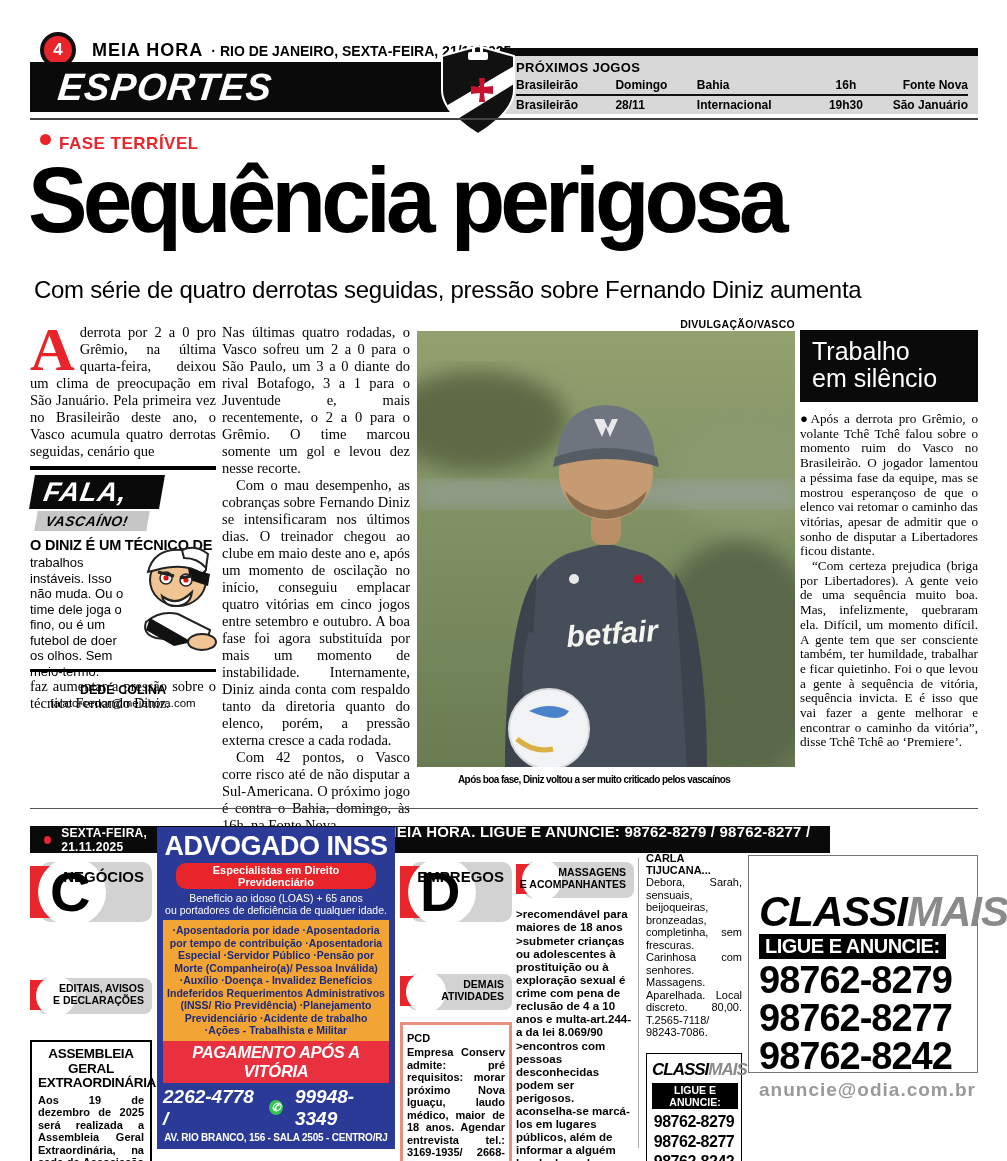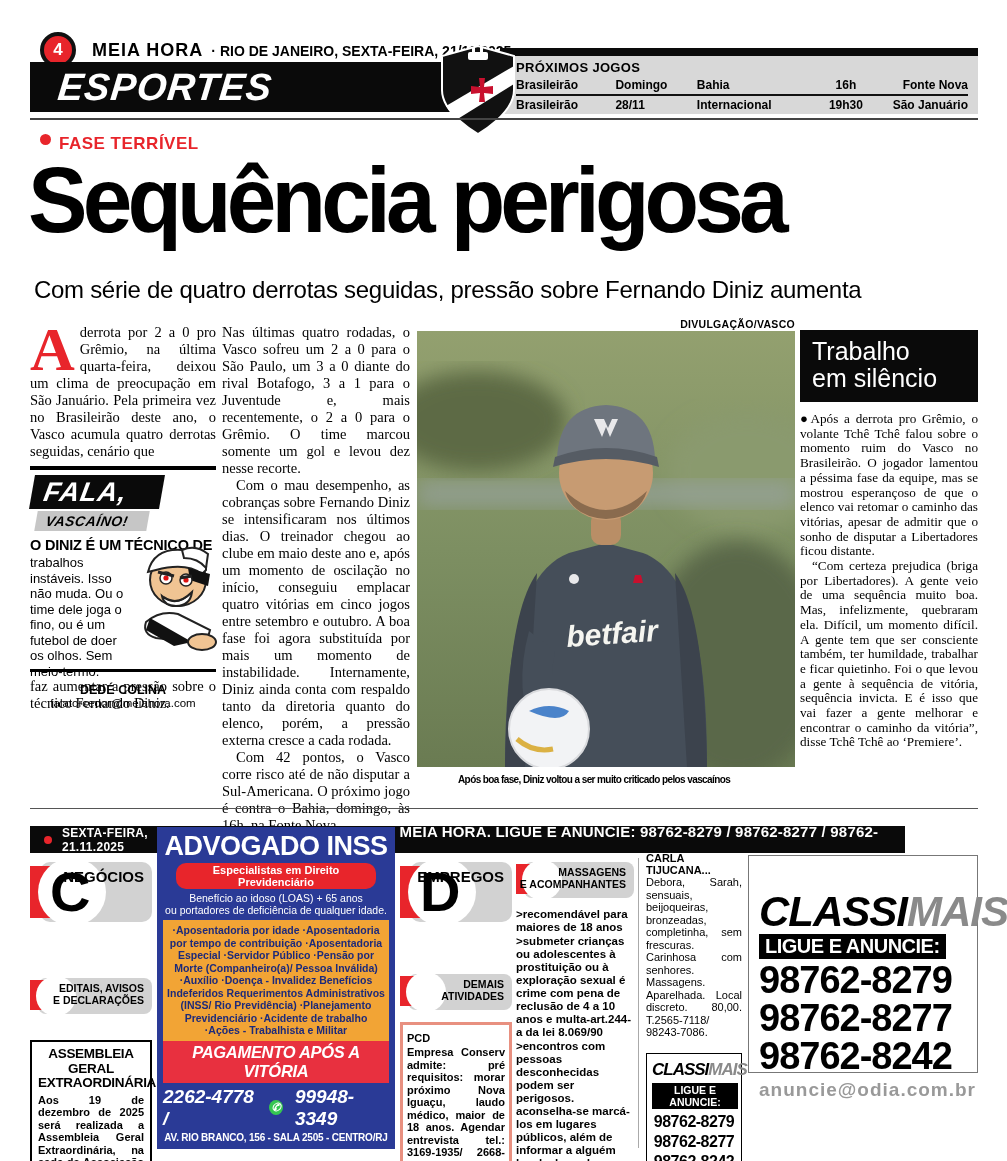--- a/index.html
+++ b/index.html
@@ -88,21 +88,21 @@
   .sb-title {
     left:800px; top:330px; width:178px; height:72px; background:#0a0a0a; color:#fff;
     padding:8px 0 0 12px; font-size:25px; line-height:27px; font-weight:500;
   }
   .sb-body { left:800px; top:412px; width:178px; font-family:"Liberation Serif", serif;
     font-size:13.2px; line-height:14.7px; text-align:justify; }
   .sb-body p + p { text-indent:12px; }
 
   
   .class-bar {
-    left:30px; top:826px; width:875px; height:27px; background:#0a0a0a; color:#fff;
+    left:30px; top:826px; width:800px; height:27px; background:#0a0a0a; color:#fff;
     display:flex; align-items:center; gap:10px; padding-left:14px;
   }
   .class-bar .d { font-weight:bold; font-size:12px; letter-spacing:.3px; }
   .class-bar .t { font-weight:bold; font-size:15px; letter-spacing:.2px; }
   .bullet-sm { width:8px; height:8px; border-radius:50%; background:#e8252b; display:inline-block; }
 
   .cat-big { position:relative; height:72px; }
   .cat-big .pill { position:absolute; left:10px; top:4px; right:0; height:60px; background:#d2d2d2; border-radius:10px; }
   .cat-big .red { position:absolute; left:0; top:8px; width:34px; height:52px; background:#e8252b; }
   .cat-big .circ { position:absolute; left:8px; top:0; width:68px; height:68px; background:#fff; border-radius:50%; }

